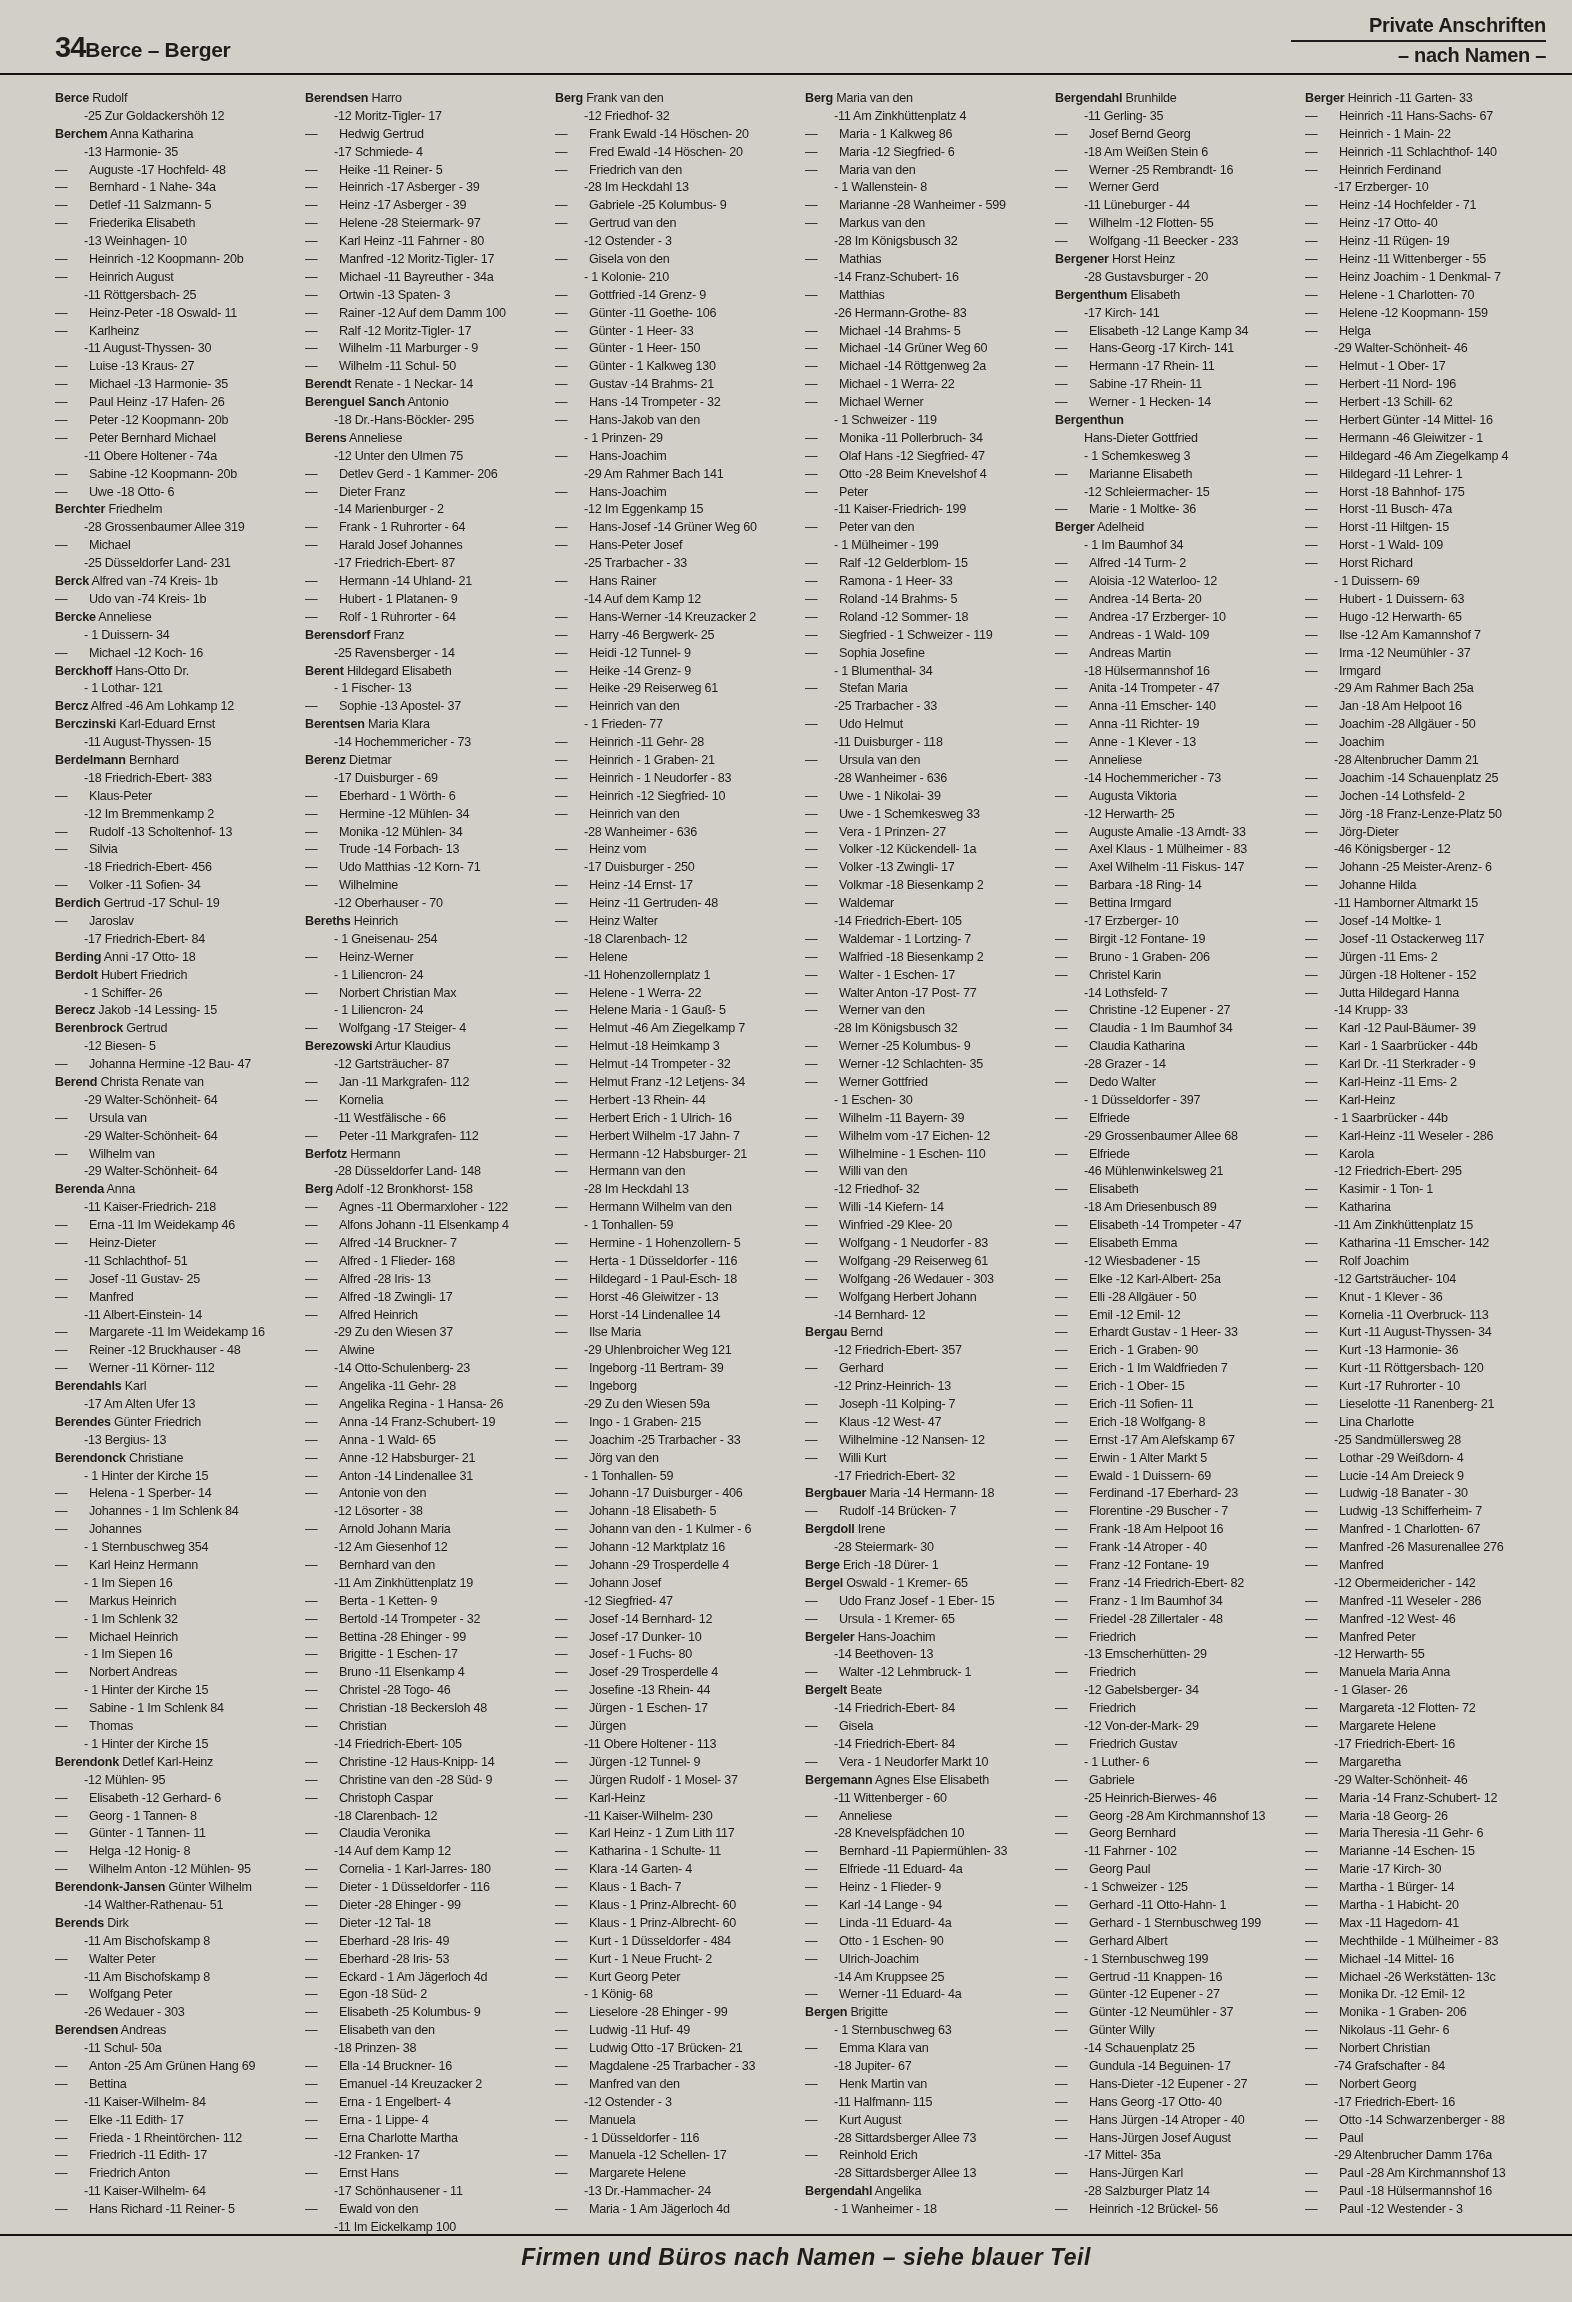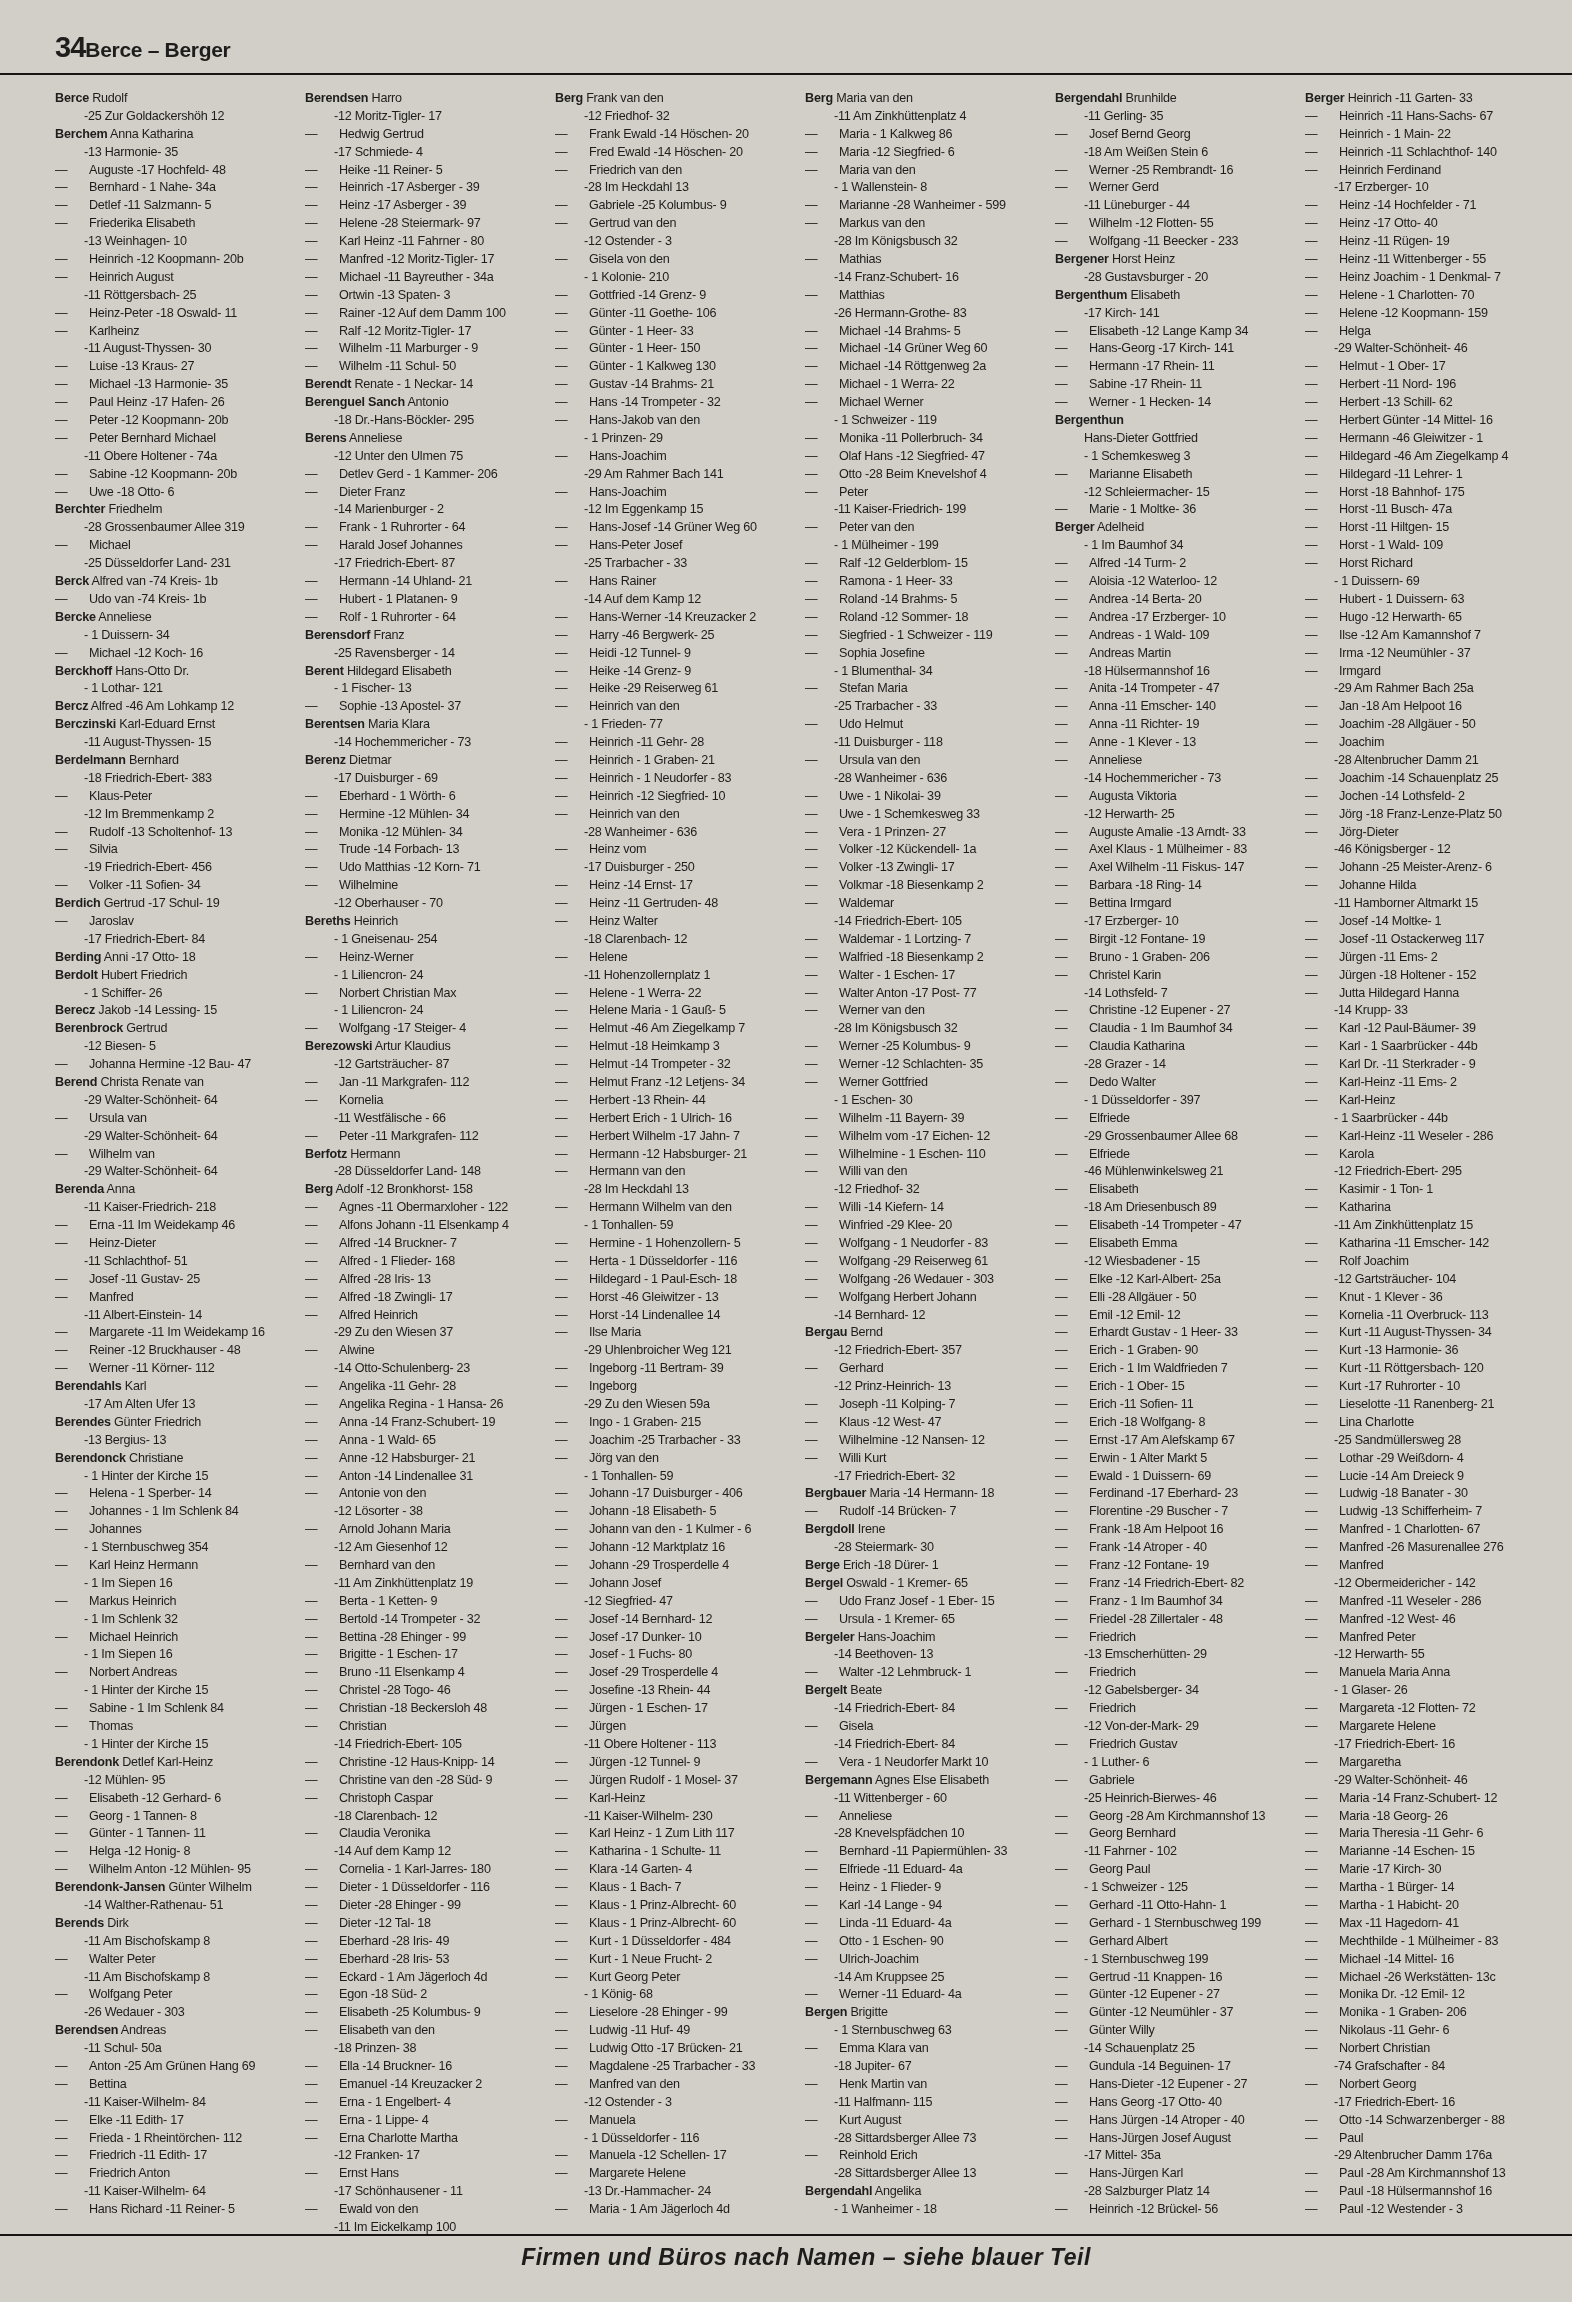--- a/index.html
+++ b/index.html
@@ -42,20 +42,25 @@
   }
 </style>
 </head>
 <body>
 
 <div class="hdr">
   <div class="hdr-left">
     <span class="pageno">34</span>
     <span class="range">Berce – Berger</span>
   </div>
+  <div class="hdr-right">
+    <div class="l1">Private Anschriften</div>
+    <hr class="rule">
+    <div class="l2">– nach Namen –</div>
+  </div>
 </div>
 <div class="main-rule"></div>
 
 <div class="cols">
   <div class="col">
       <div class="ln h"><b>Berce</b> Rudolf</div>
       <div class="ln i">
         <span class="ind">-25 Zur Goldackershöh 12</span>
       </div>
       <div class="ln h"><b>Berchem</b> Anna Katharina</div>
@@ -180,21 +185,21 @@
       </div>
       <div class="ln d">
         <span class="dash">—</span>
         <span>Rudolf -13 Scholtenhof- 13</span>
       </div>
       <div class="ln d">
         <span class="dash">—</span>
         <span>Silvia</span>
       </div>
       <div class="ln i">
-        <span class="ind">-19 Friedrich-Ebert- 456</span>
+        <span class="ind">-18 Friedrich-Ebert- 456</span>
       </div>
       <div class="ln d">
         <span class="dash">—</span>
         <span>Volker -11 Sofien- 34</span>
       </div>
       <div class="ln h"><b>Berdich</b> Gertrud -17 Schul- 19</div>
       <div class="ln d">
         <span class="dash">—</span>
         <span>Jaroslav</span>
       </div>

